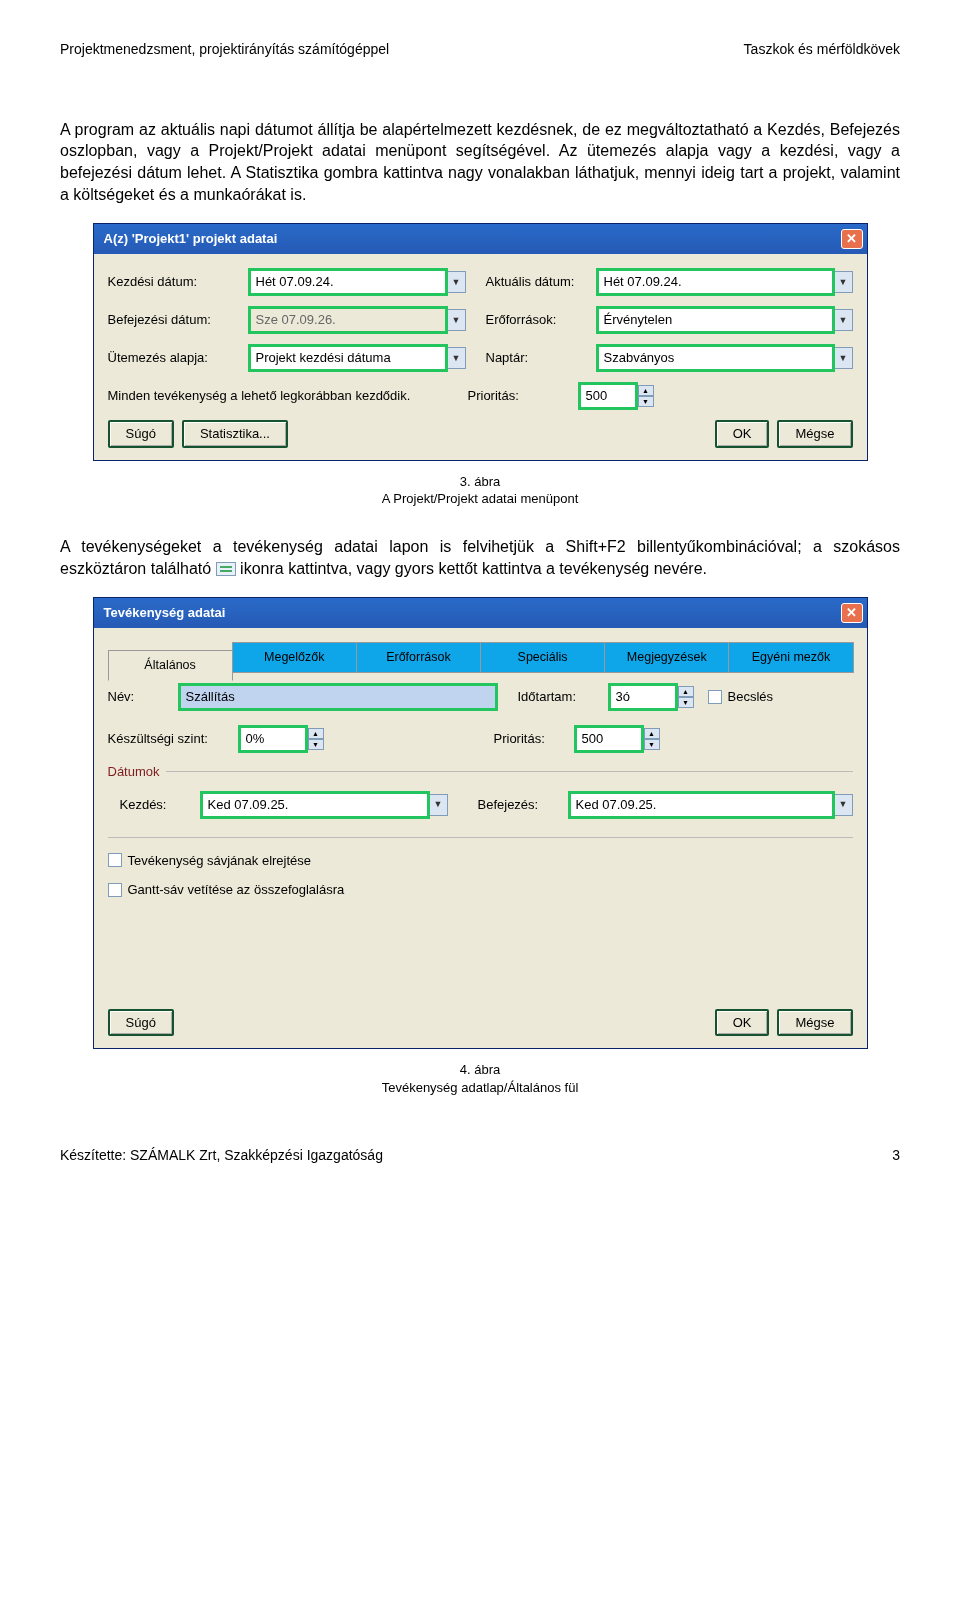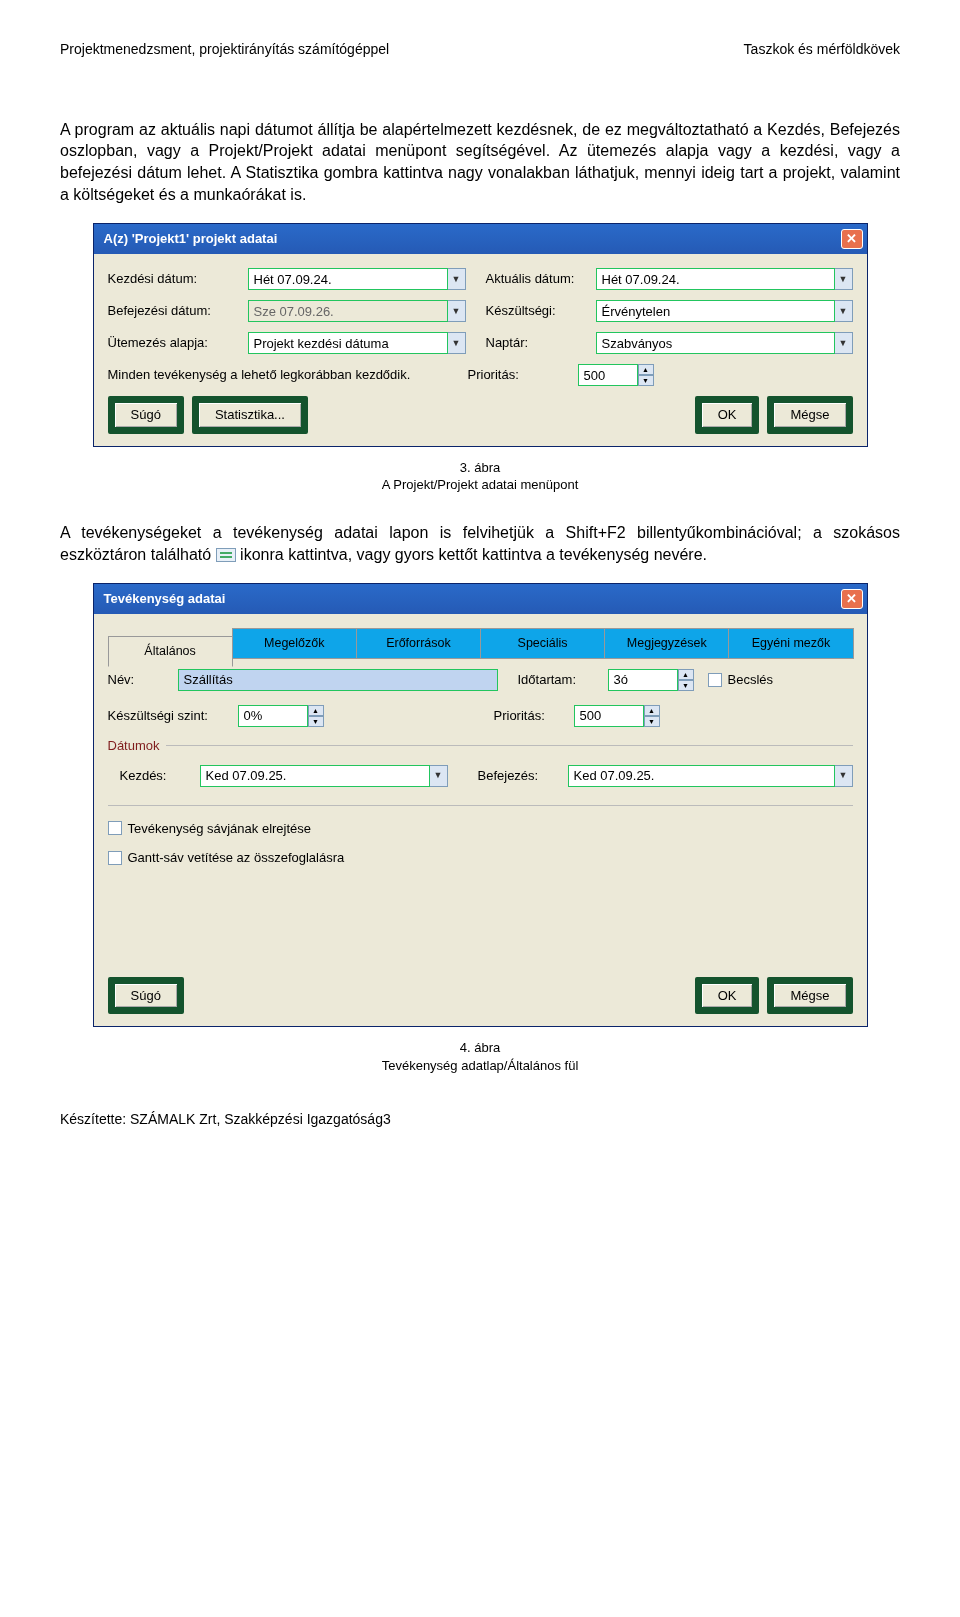--- a/index.html
+++ b/index.html
@@ -40,22 +40,22 @@
     display: flex; align-items: center; justify-content: center;
     font-weight: 700; font-size: 13px;
     cursor: pointer;
   }
   .dlg-body { padding: 14px 14px 12px 14px; }
   .row { display: flex; align-items: center; margin-bottom: 10px; }
   .lbl { width: 140px; }
   .lbl2 { width: 110px; margin-left: 20px; }
   .field {
     background: #fff;
-    border: 1px solid #22c55e;
-    height: 22px;
+    border: 3px solid #22c55e;
+    height: 28px;
     padding: 2px 5px;
     display: flex; align-items: center;
     flex: 1;
   }
   .field.disabled { background: #ece9d8; color: #666; }
   .dropbtn {
     width: 18px; height: 22px;
     background: #dce6f3;
     border: 1px solid #7f9db9;
     border-left: none;
@@ -65,21 +65,21 @@
   }
   .spin {
     width: 16px; display: flex; flex-direction: column;
   }
   .spinbtn {
     height: 11px; border: 1px solid #7f9db9; background: #dce6f3;
     font-size: 7px; display:flex; align-items:center; justify-content:center;
     cursor:pointer;
   }
   .btn {
-    border: 7px solid #14532d;
+    border: 2px solid #14532d;
     background: #ece9d8;
     padding: 3px 16px;
     border-radius: 2px;
     box-shadow: 1px 1px 0 #fff inset, -1px -1px 0 #aaa inset;
     cursor: pointer;
     font-size: 13px;
   }
   .btnrow { display: flex; justify-content: space-between; margin-top: 10px; }
   .btnrow .right { display:flex; gap:8px; }
   .btnrow .left { display:flex; gap:8px; }
@@ -87,21 +87,21 @@
   .tabs { display:flex; margin-bottom: 10px; }
   .tab {
     flex:1; text-align:center; padding:6px 4px;
     border:1px solid #999; background:#0ea5e9; margin-right:-1px;
     font-size:12.5px; cursor:pointer;
   }
   .tab.active { border-bottom:1px solid #ece9d8; background:#ece9d8; position:relative; top:8px; }
   .fieldset-label { color:#7f1d1d; font-size:13px; }
   .fieldset-line { flex:1; height:1px; background:#bbb; margin-top:0; margin-left:6px; }
   .chk { width:14px; height:14px; border:1px solid #7f9db9; background:#fff; margin-right:6px; display:inline-block; vertical-align:middle; }
-  .footer { display:flex; font-size:14px; margin-top: 36px; }
+  .footer { display:flex; justify-content: space-between; font-size:14px; margin-top: 50px; }
   .inline-icon {
     display:inline-block; width:20px; height:14px;
     border:1px solid #7f9db9; background:#e8f0f8; vertical-align:middle;
     position:relative;
   }
   .inline-icon:after{
     content:""; position:absolute; left:3px; top:3px; right:3px; bottom:3px;
     border-top:2px solid #4a6; border-bottom:2px solid #4a6;
   }
 </style>
@@ -128,21 +128,21 @@
       <div class="field" style="flex:0 0 200px">Hét 07.09.24.</div>
       <div class="dropbtn">▼</div>
       <div class="lbl2">Aktuális dátum:</div>
       <div class="field">Hét 07.09.24.</div>
       <div class="dropbtn">▼</div>
     </div>
     <div class="row">
       <div class="lbl">Befejezési dátum:</div>
       <div class="field disabled" style="flex:0 0 200px">Sze 07.09.26.</div>
       <div class="dropbtn">▼</div>
-      <div class="lbl2">Készültségi:</div>
+      <div class="lbl2">Erőforrások:</div>
       <div class="field">Érvénytelen</div>
       <div class="dropbtn">▼</div>
     </div>
     <div class="row">
       <div class="lbl">Ütemezés alapja:</div>
       <div class="field" style="flex:0 0 200px">Projekt kezdési dátuma</div>
       <div class="dropbtn">▼</div>
       <div class="lbl2">Naptár:</div>
       <div class="field">Szabványos</div>
       <div class="dropbtn">▼</div>

